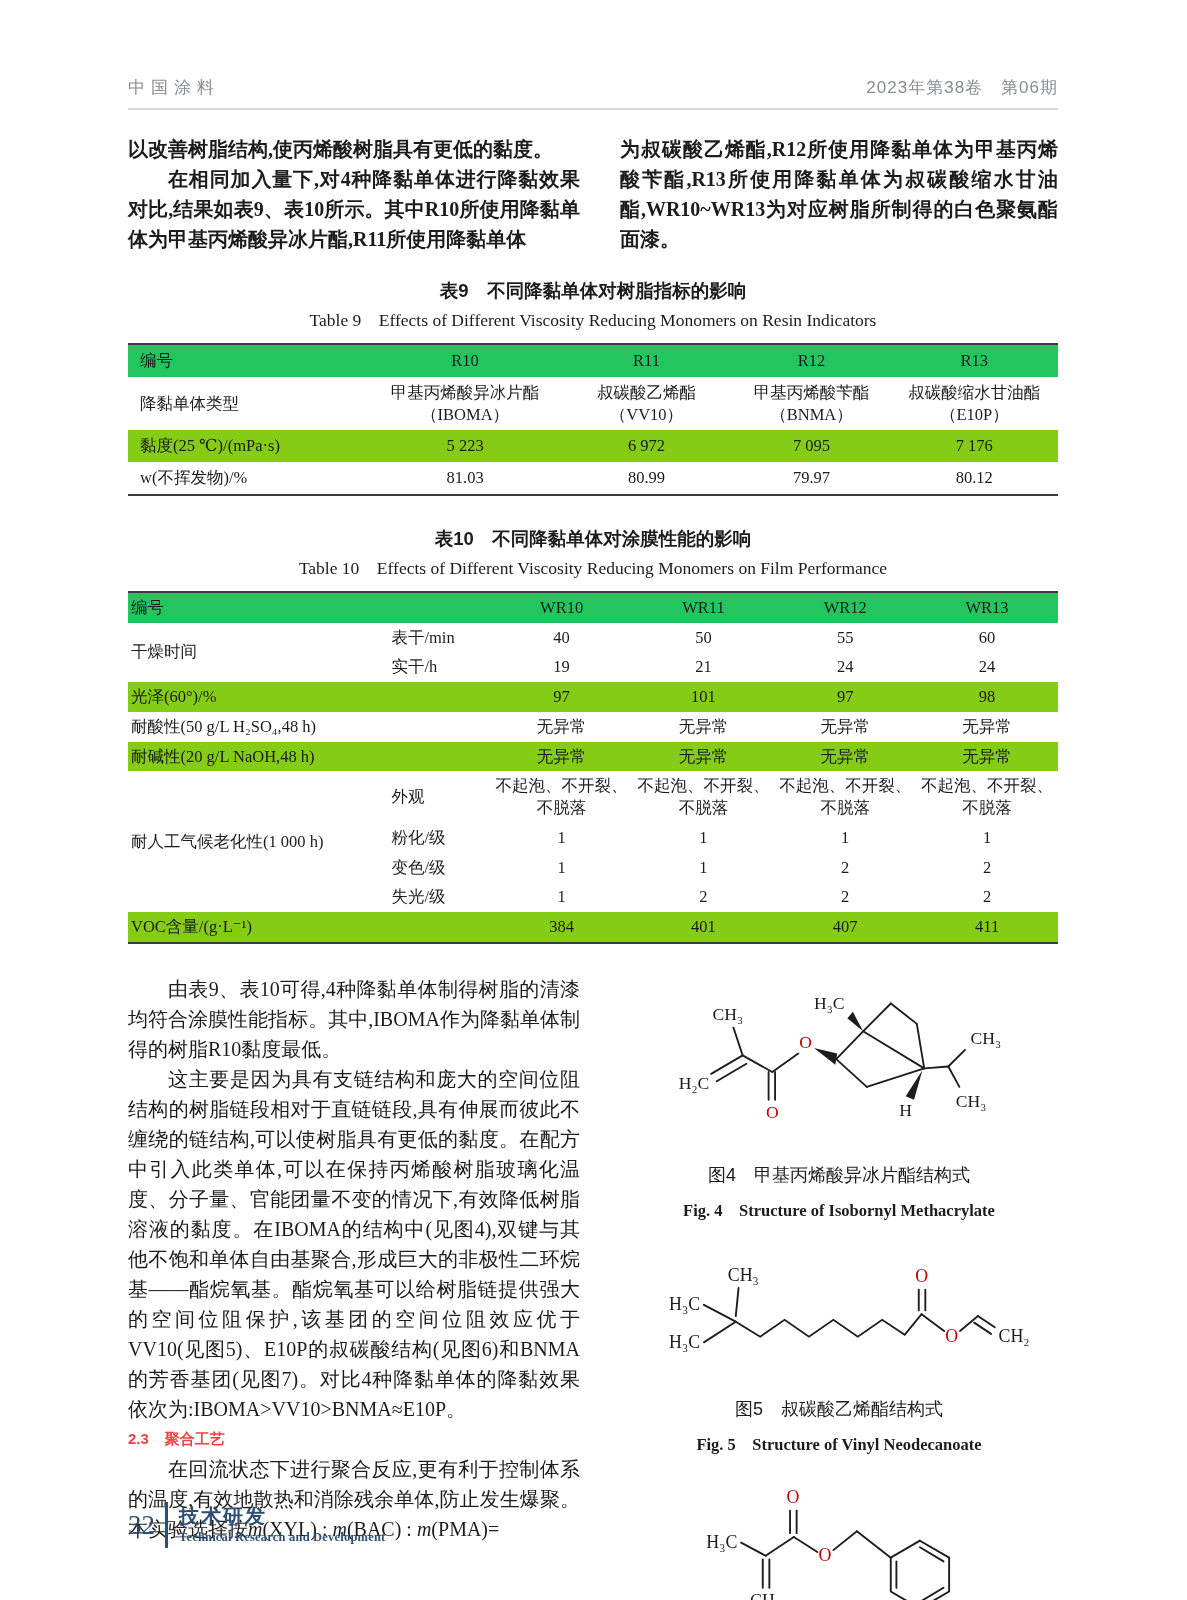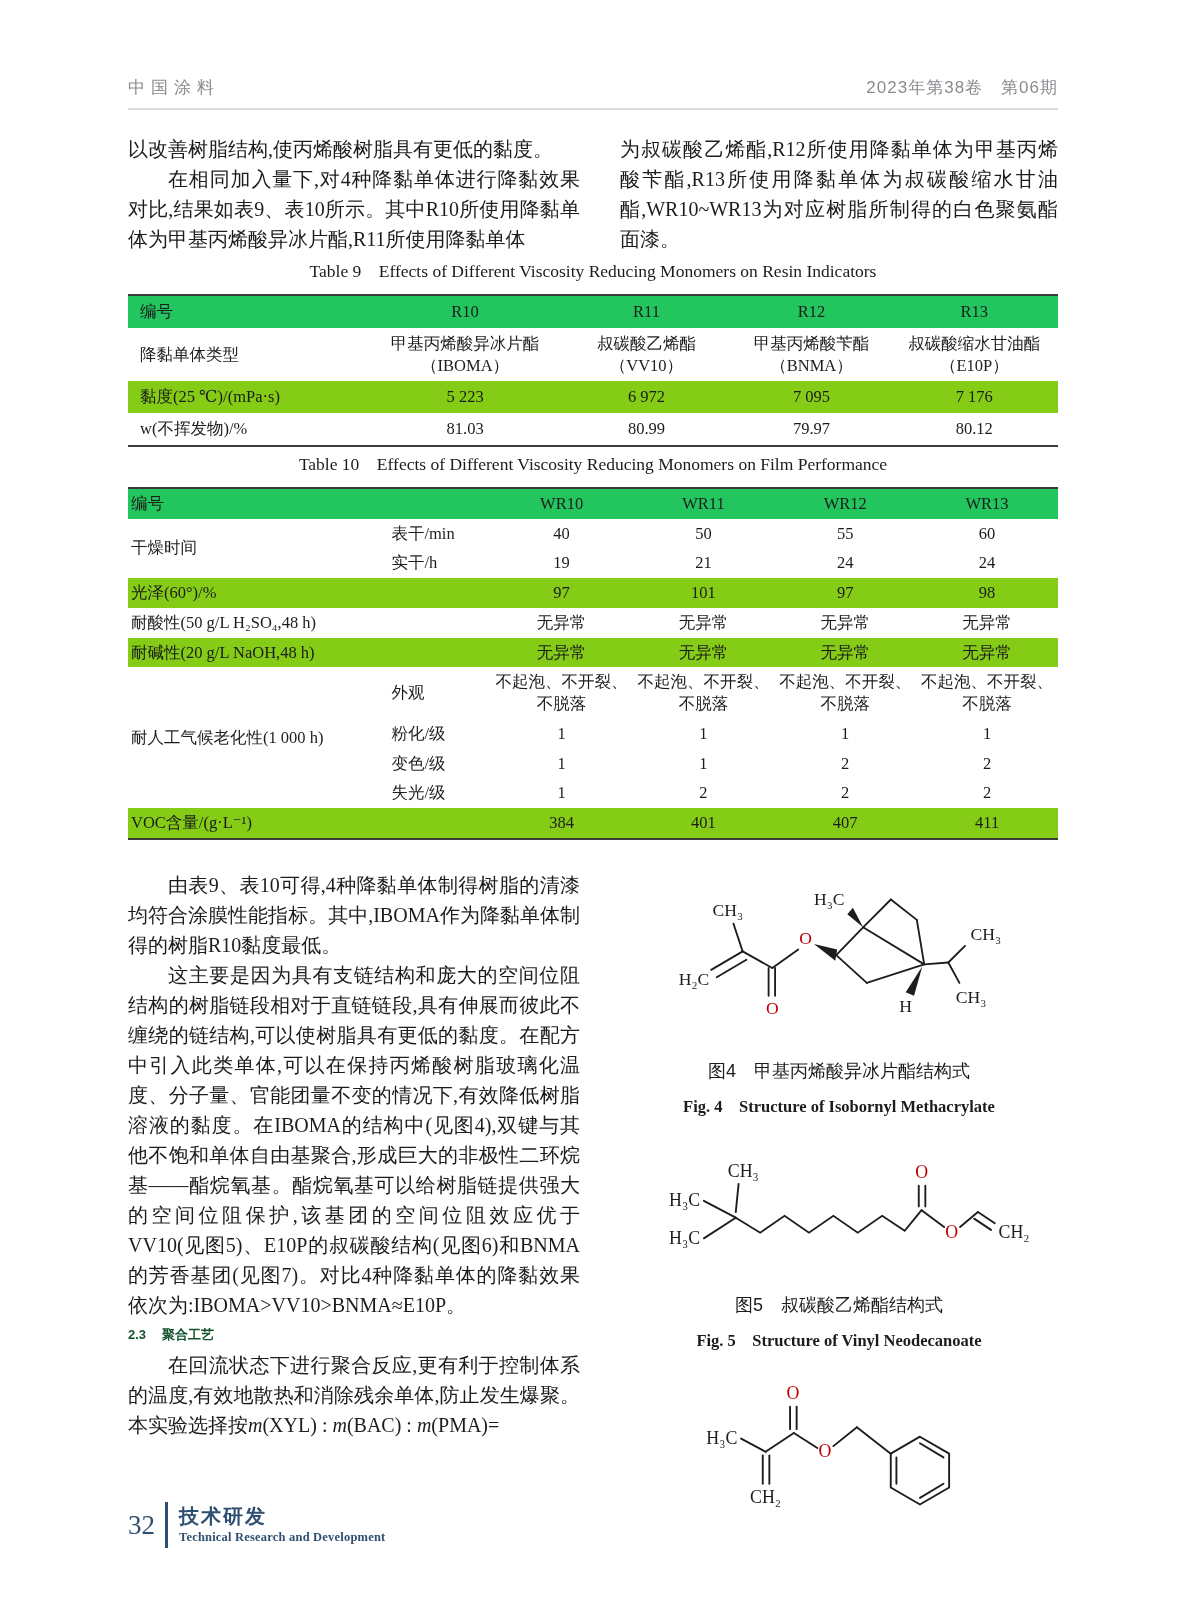--- a/index.html
+++ b/index.html
@@ -20,27 +20,27 @@
     font-family:"Liberation Sans","DejaVu Sans",sans-serif;
     padding-bottom:9px;border-bottom:2px solid #d9dbdc;
   }
   .pagehead .journal{letter-spacing:6px;}
   .pagehead .issue{letter-spacing:1px;}
   
   .cols{display:flex;gap:40px;}
   .col-l{width:452px;}
   .col-r{width:438px;}
   
-  .intro{margin-top:24px;font-size:20px;line-height:30px;text-align:justify;}
+  .intro{margin-top:24px;font-size:20px;line-height:30px;text-align:justify;font-weight:bold;}
   .intro p,.bodytext p{margin:0;}
   .indent{text-indent:2em;}
   .bodytext{margin-top:30px;font-size:20px;line-height:30px;text-align:justify;}
   .section-head{
     font-family:"Liberation Sans","DejaVu Sans",sans-serif;
-    color:#14532d;font-weight:bold;font-size:13px;
+    color:#ef4444;font-weight:bold;font-size:15px;
     margin:7px 0 5px;text-align:left;text-indent:0;
   }
   .section-head .sec-no{margin-right:16px;}
   
   .tblhead-cn{
     margin-top:24px;text-align:center;font-weight:bold;font-size:18.5px;
     font-family:"Liberation Sans","DejaVu Sans",sans-serif;
   }
   .tblhead-en{text-align:center;font-weight:normal;font-size:17.5px;margin-top:5px;}
   
@@ -97,20 +97,21 @@
   <div class="cols intro">
     <div class="col-l">
       <p>以改善树脂结构,使丙烯酸树脂具有更低的黏度。</p>
       <p class="indent">在相同加入量下,对4种降黏单体进行降黏效果对比,结果如表9、表10所示。其中R10所使用降黏单体为甲基丙烯酸异冰片酯,R11所使用降黏单体</p>
     </div>
     <div class="col-r">
       <p>为叔碳酸乙烯酯,R12所使用降黏单体为甲基丙烯酸苄酯,R13所使用降黏单体为叔碳酸缩水甘油酯,WR10~WR13为对应树脂所制得的白色聚氨酯面漆。</p>
     </div>
   </div>
 
+  <div class="tblhead-cn">表9　不同降黏单体对树脂指标的影响</div>
   <div class="tblhead-en">Table 9　Effects of Different Viscosity Reducing Monomers on Resin Indicators</div>
   <table id="table9">
     <colgroup>
       <col style="width:26%">
         <col style="width:20.5%">
         <col style="width:18.5%">
       <col style="width:17%">
         <col style="width:18%">
     </colgroup>
     <tbody>
@@ -142,20 +143,21 @@
         <tr class="">
           <td class="al">w(不挥发物)/%</td>
           <td>81.03</td>
           <td>80.99</td>
           <td>79.97</td>
           <td>80.12</td>
         </tr>
       </tbody>
   </table>
 
+  <div class="tblhead-cn" style="margin-top:30px;">表10　不同降黏单体对涂膜性能的影响</div>
   <div class="tblhead-en">Table 10　Effects of Different Viscosity Reducing Monomers on Film Performance</div>
   <table id="table10">
     <colgroup>
       <col style="width:28%">
         <col style="width:11%">
         <col style="width:15.25%">
       <col style="width:15.25%">
         <col style="width:15.25%">
         <col style="width:15.25%">
     </colgroup>

